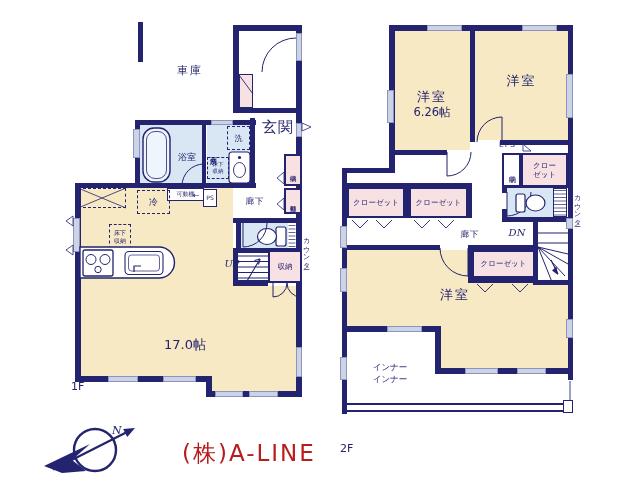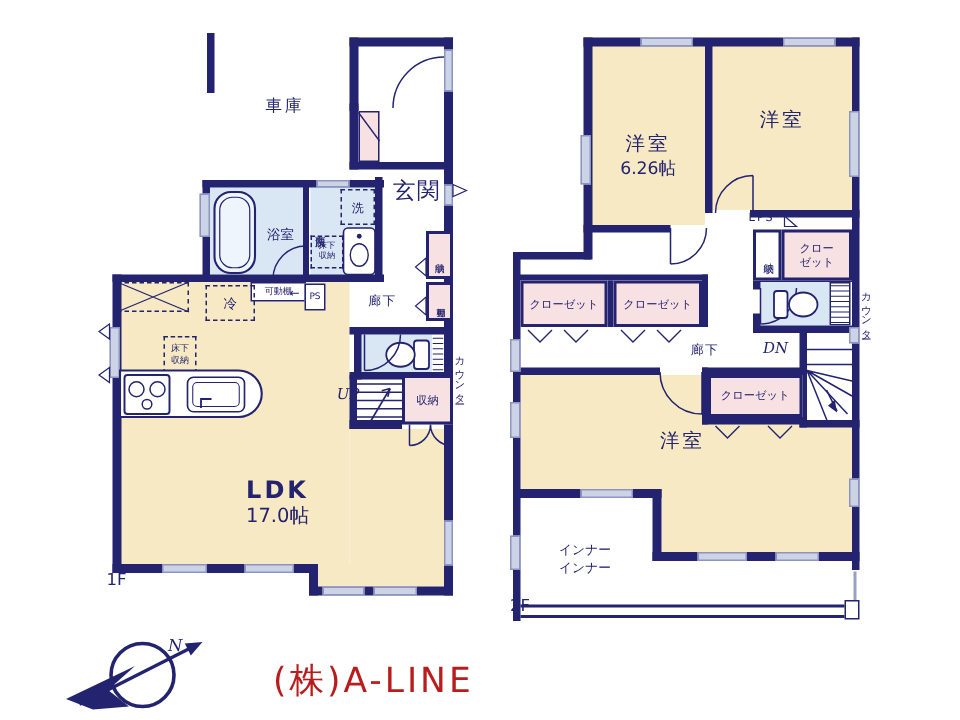--- a/index.html
+++ b/index.html
@@ -251,31 +251,30 @@
     </g>
   </svg>
 
   <div class="lbl" style="left:166px;top:64px;width:48px;font-size:11px;letter-spacing:2px;">車庫</div>
   <div class="lbl" style="left:256px;top:90px;width:44px;font-size:15px;letter-spacing:1px;margin-top:28px;">玄関</div>
   <div class="lbl" style="left:167px;top:152px;width:40px;font-size:9px;">浴室</div>
   <div class="lbl vlbl" style="left:209px;top:128px;height:48px;font-size:7px;">洗面所</div>
   <div class="lbl" style="left:235px;top:196px;width:40px;font-size:8.5px;letter-spacing:1px;">廊下</div>
   <div class="lbl vlbl" style="left:302px;top:226px;height:46px;font-size:7px;">カウンター</div>
   <div class="lbl ital" style="left:218px;top:258px;width:28px;font-size:10px;">UP</div>
-  <div class="lbl" style="left:135px;top:317px;width:100px;font-size:16px;font-weight:bold;letter-spacing:2px;">LDK</div>
   <div class="lbl" style="left:133px;top:337px;width:104px;font-size:13px;">17.0帖</div>
   <div class="lbl" style="left:71px;top:380px;font-size:11px;">1F</div>
 
   <div class="lbl" style="left:394px;top:89px;width:76px;font-size:13px;letter-spacing:2px;">洋室</div>
   <div class="lbl" style="left:393px;top:106px;width:78px;font-size:11.5px;">6.26帖</div>
   <div class="lbl" style="left:475px;top:73px;width:93px;font-size:13px;letter-spacing:2px;">洋室</div>
   <div class="lbl" style="left:499px;top:140px;font-size:7.5px;letter-spacing:1px;">EPS</div>
   <div class="lbl vlbl" style="left:573px;top:183px;height:46px;font-size:7px;">カウンター</div>
   <div class="lbl" style="left:450px;top:229px;width:40px;font-size:8.5px;letter-spacing:1px;">廊下</div>
   <div class="lbl ital" style="left:504px;top:227px;width:26px;font-size:10px;">DN</div>
   <div class="lbl" style="left:395px;top:287px;width:120px;font-size:13px;letter-spacing:2px;">洋室</div>
   <div class="lbl" style="left:360px;top:361px;width:60px;font-size:8.5px;line-height:1.45;white-space:normal;">
     <span>インナー</span><br>
     <span>インナー</span>
   </div>
-  <div class="lbl" style="left:340px;top:397px;font-size:11px;">2F</div>
+  <div class="lbl" style="left:340px;top:442px;font-size:11px;">2F</div>
   <div class="lbl ital" style="left:112px;top:424px;font-size:11px;">N</div>
 </div>
 
 </body></html>

